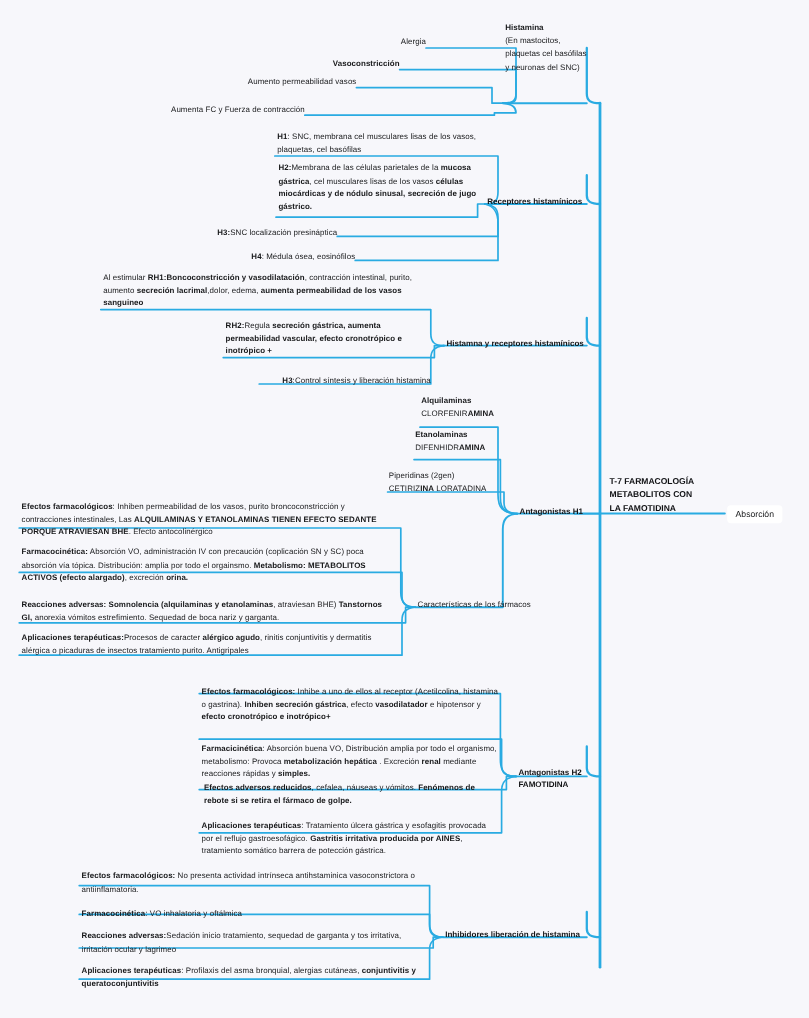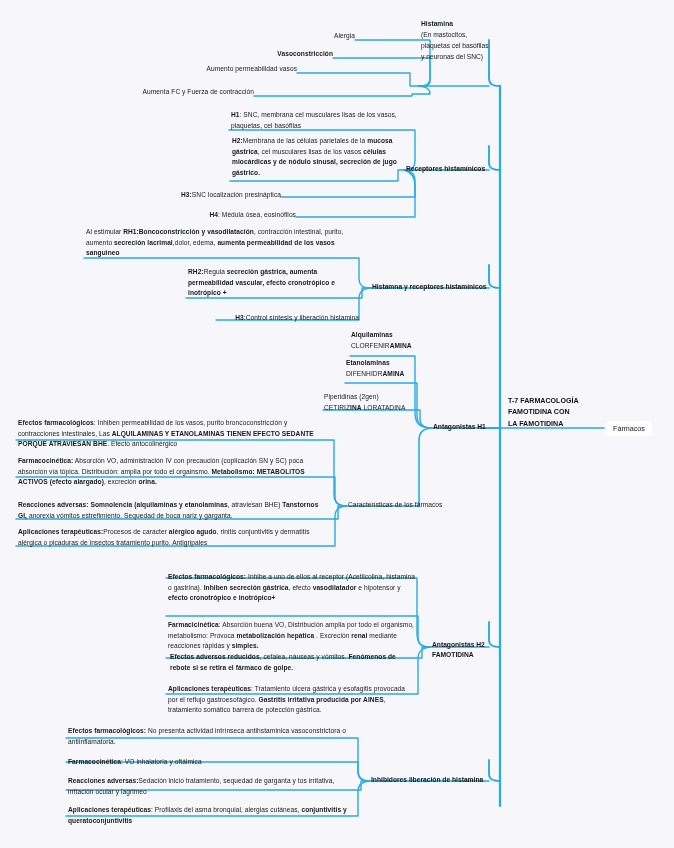--- a/index.html
+++ b/index.html
@@ -113,24 +113,24 @@
       <path d="M489 781 L369 781" stroke-width="1.6"></path>
       <path d="M369 781 C361 781 358 777 358 770 L358 738 L66 738" stroke-width="1.4"></path>
       <path d="M369 781 C361 781 358 778 358 772 L358 762 L66 762" stroke-width="1.4"></path>
       <path d="M369 781 L361 781 L361 790 L66 790" stroke-width="1.4"></path>
       <path d="M369 781 C361 782 358 785 358 791 L358 816 L66 816" stroke-width="1.4"></path>
     </g>
   </svg>
 
   <div class="root-label" style="left:508px;top:396px;width:92px;">
     <div>T-7 FARMACOLOGÍA</div>
-    <div>FAMOTIDINA CON</div>
+    <div>METABOLITOS CON</div>
     <div>LA FAMOTIDINA</div>
   </div>
-  <div class="leaf-chip" style="left:606px;top:421px;">Fármacos</div>
+  <div class="leaf-chip" style="left:606px;top:421px;">Absorción</div>
 
   <div class="hist-title" style="left:421px;top:19px;width:100px;">
     <div class="hd">Histamina</div>
     <div>(En mastocitos,</div>
     <div>plaquetas cel basófilas</div>
     <div>y neuronas del SNC)</div>
   </div>
 
   <div class="node right" style="left:255px;top:31px;width:100px;">
     <span>Alergia</span>

